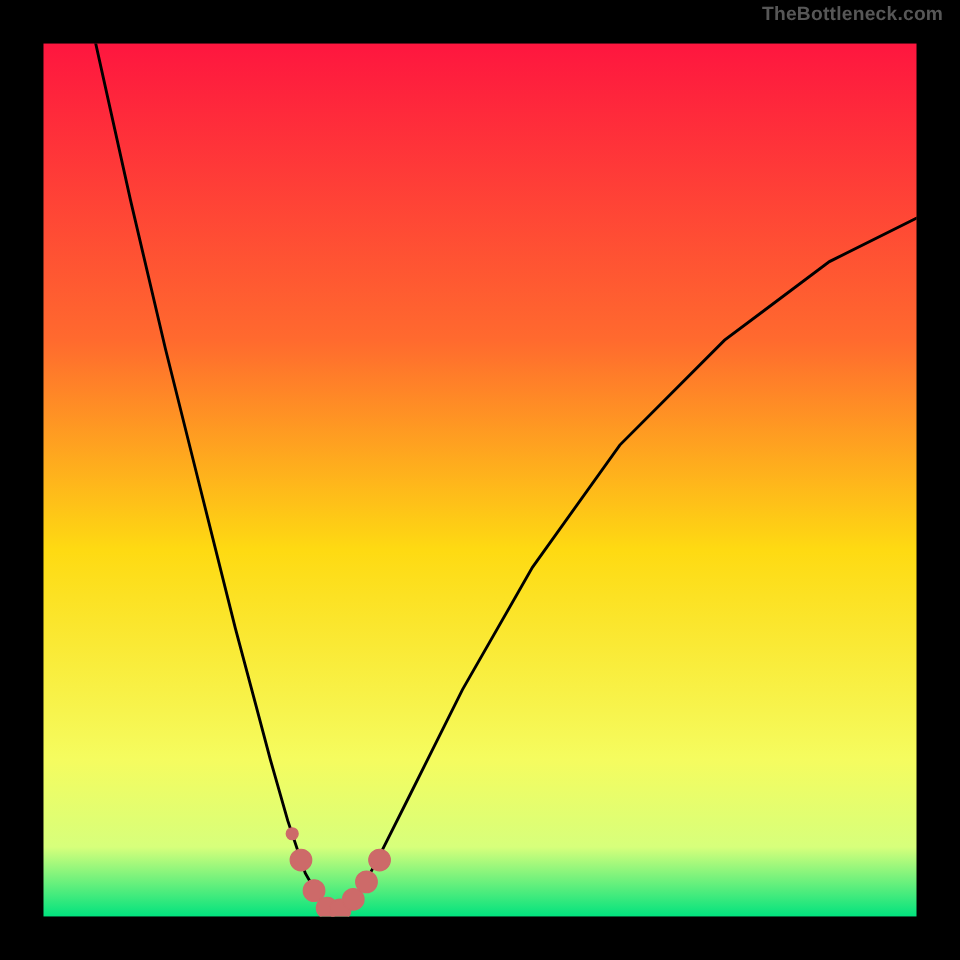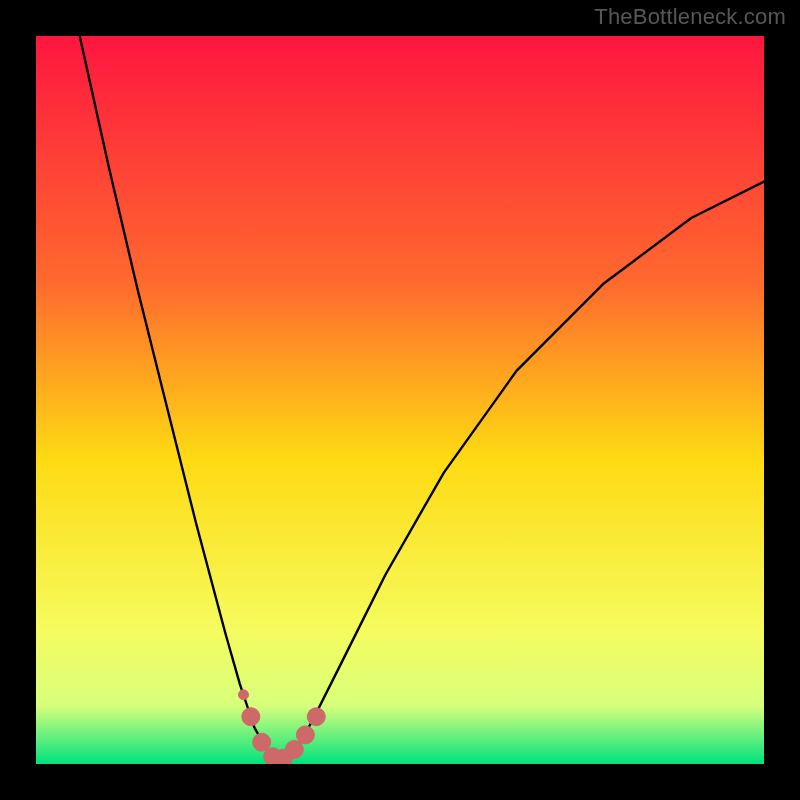--- a/index.html
+++ b/index.html
@@ -15,22 +15,22 @@
     position: relative;
     width: 800px;
     height: 800px;
     background: #000;
   }
   .watermark {
     position: absolute;
     top: 4px;
     right: 14px;
     color: #575757;
-    font-size: 22px;
-    font-weight: 400;
+    font-size: 16px;
+    font-weight: 700;
     letter-spacing: 0.2px;
     z-index: 20;
   }
   .plot {
     position: absolute;
     left: 36px;
     top: 36px;
     width: 728px;
     height: 728px;
     overflow: hidden;

